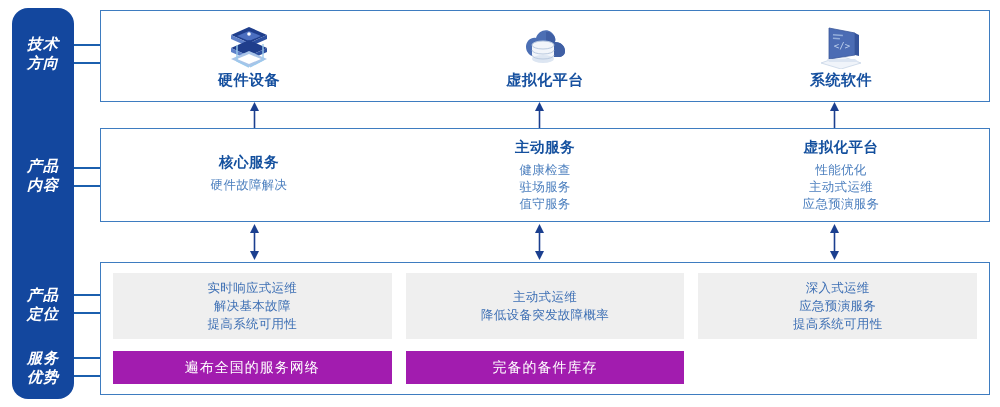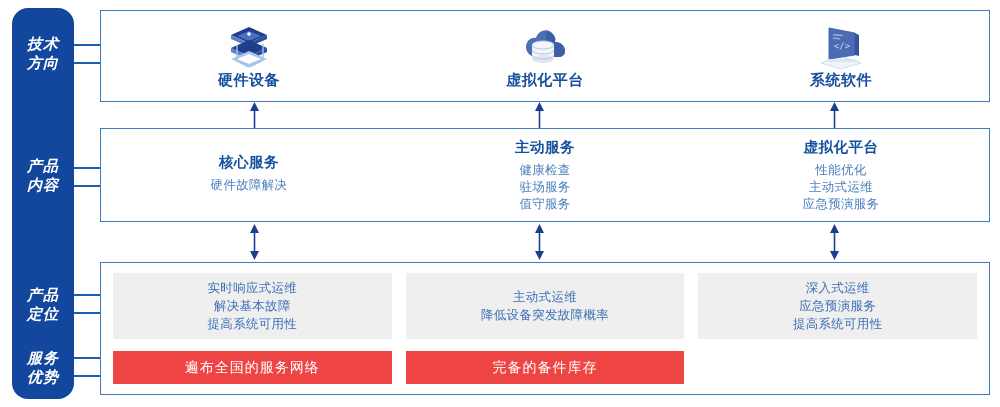--- a/index.html
+++ b/index.html
@@ -69,21 +69,21 @@
   
   .bottom-row{display:flex;width:100%;height:100%;padding:10px 12px;box-sizing:border-box;gap:14px;}
   .bottom-cell{flex:1;display:flex;flex-direction:column;justify-content:space-between;}
   .grey-box{
     background:#EFEFEF;
     flex:0 0 66px;
     display:flex;flex-direction:column;align-items:center;justify-content:center;
   }
   .grey-line{font-size:12.5px;color:#3D6FB4;line-height:18px;letter-spacing:.3px;}
   .blue-bar{
-    background:#ef4444;
+    background:#a21caf;
     flex:0 0 33px;
     display:flex;align-items:center;justify-content:center;
     color:#ffffff;font-size:14px;letter-spacing:1px;
   }
 
   
   .arrow{position:absolute;width:13px;}
   .arrow svg{display:block;}
 </style>
 </head>

